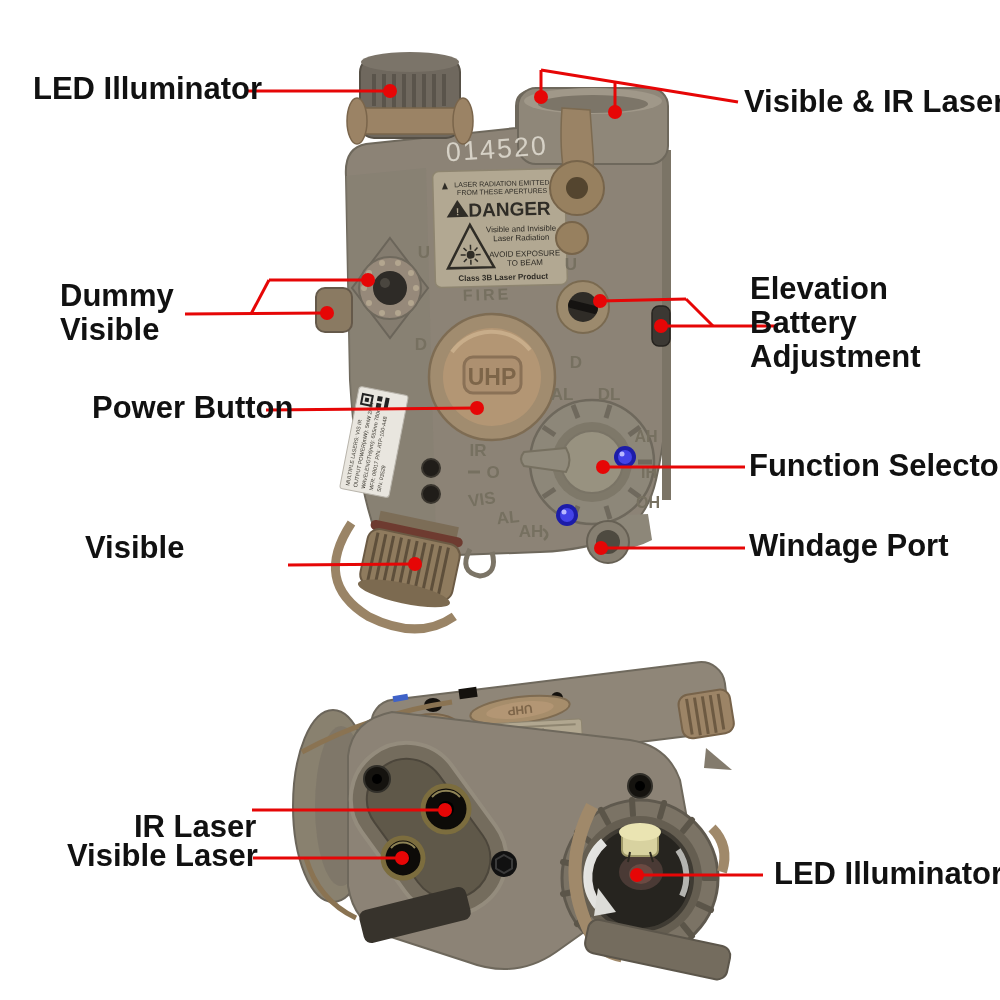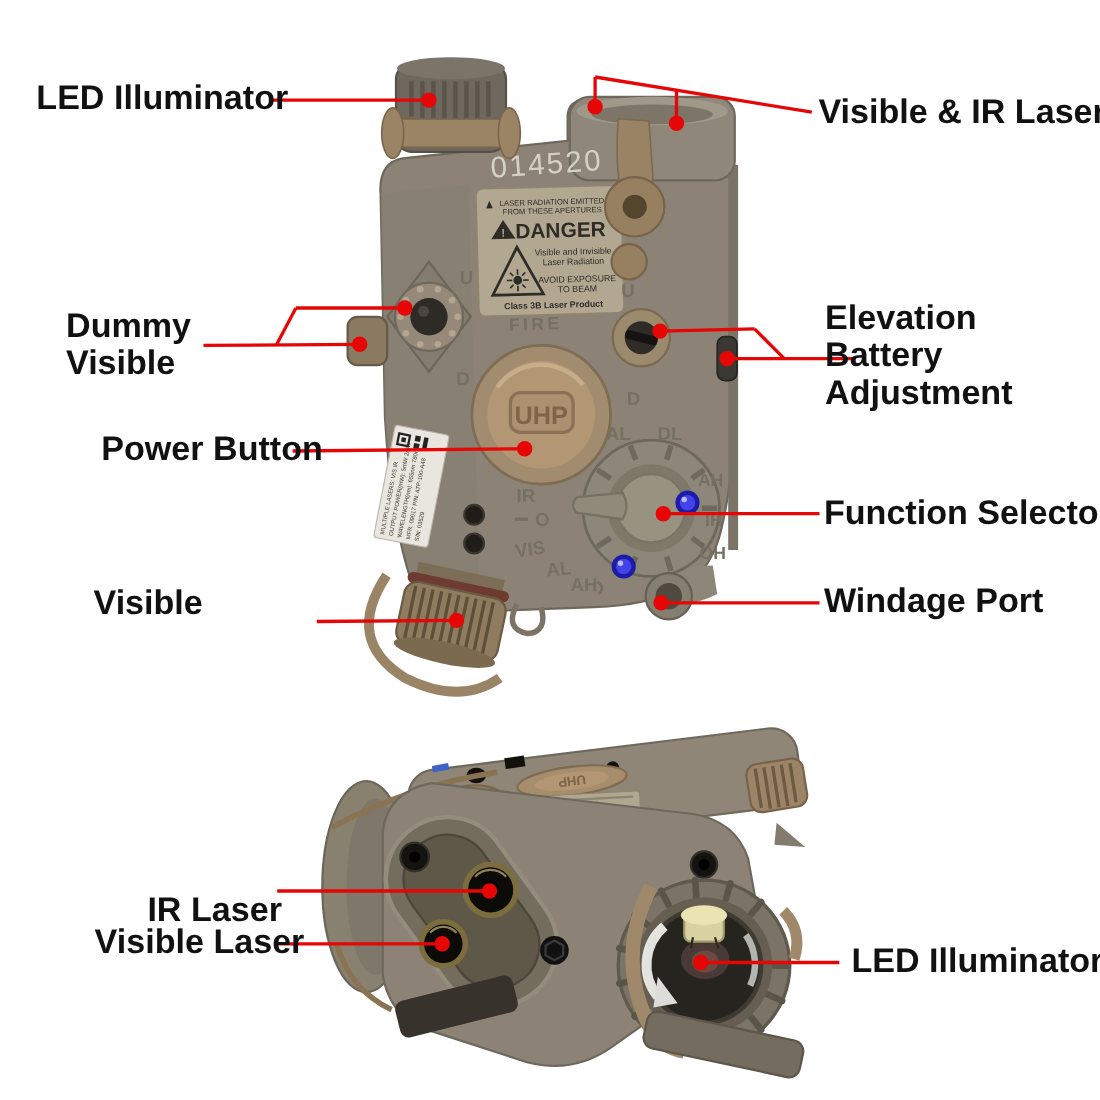--- a/index.html
+++ b/index.html
@@ -400,16 +400,16 @@
   <div>Visible</div>
 </div>
 <div class="callout-label" style="left:750px;top:272px">
   <div>Elevation</div>
   <div>Battery</div>
   <div>Adjustment</div>
 </div>
 <div class="callout-label" style="left:749px;top:449px">Function Selector</div>
 <div class="callout-label" style="left:749px;top:529px">Windage Port</div>
 <div class="callout-label" style="left:134px;top:810px">IR Laser</div>
-<div class="callout-label" style="left:86px;top:839px">Visible Laser</div>
+<div class="callout-label" style="left:67px;top:839px">Visible Laser</div>
 <div class="callout-label" style="left:774px;top:857px">LED Illuminator</div>
 
 </div>
 
 </body></html>

